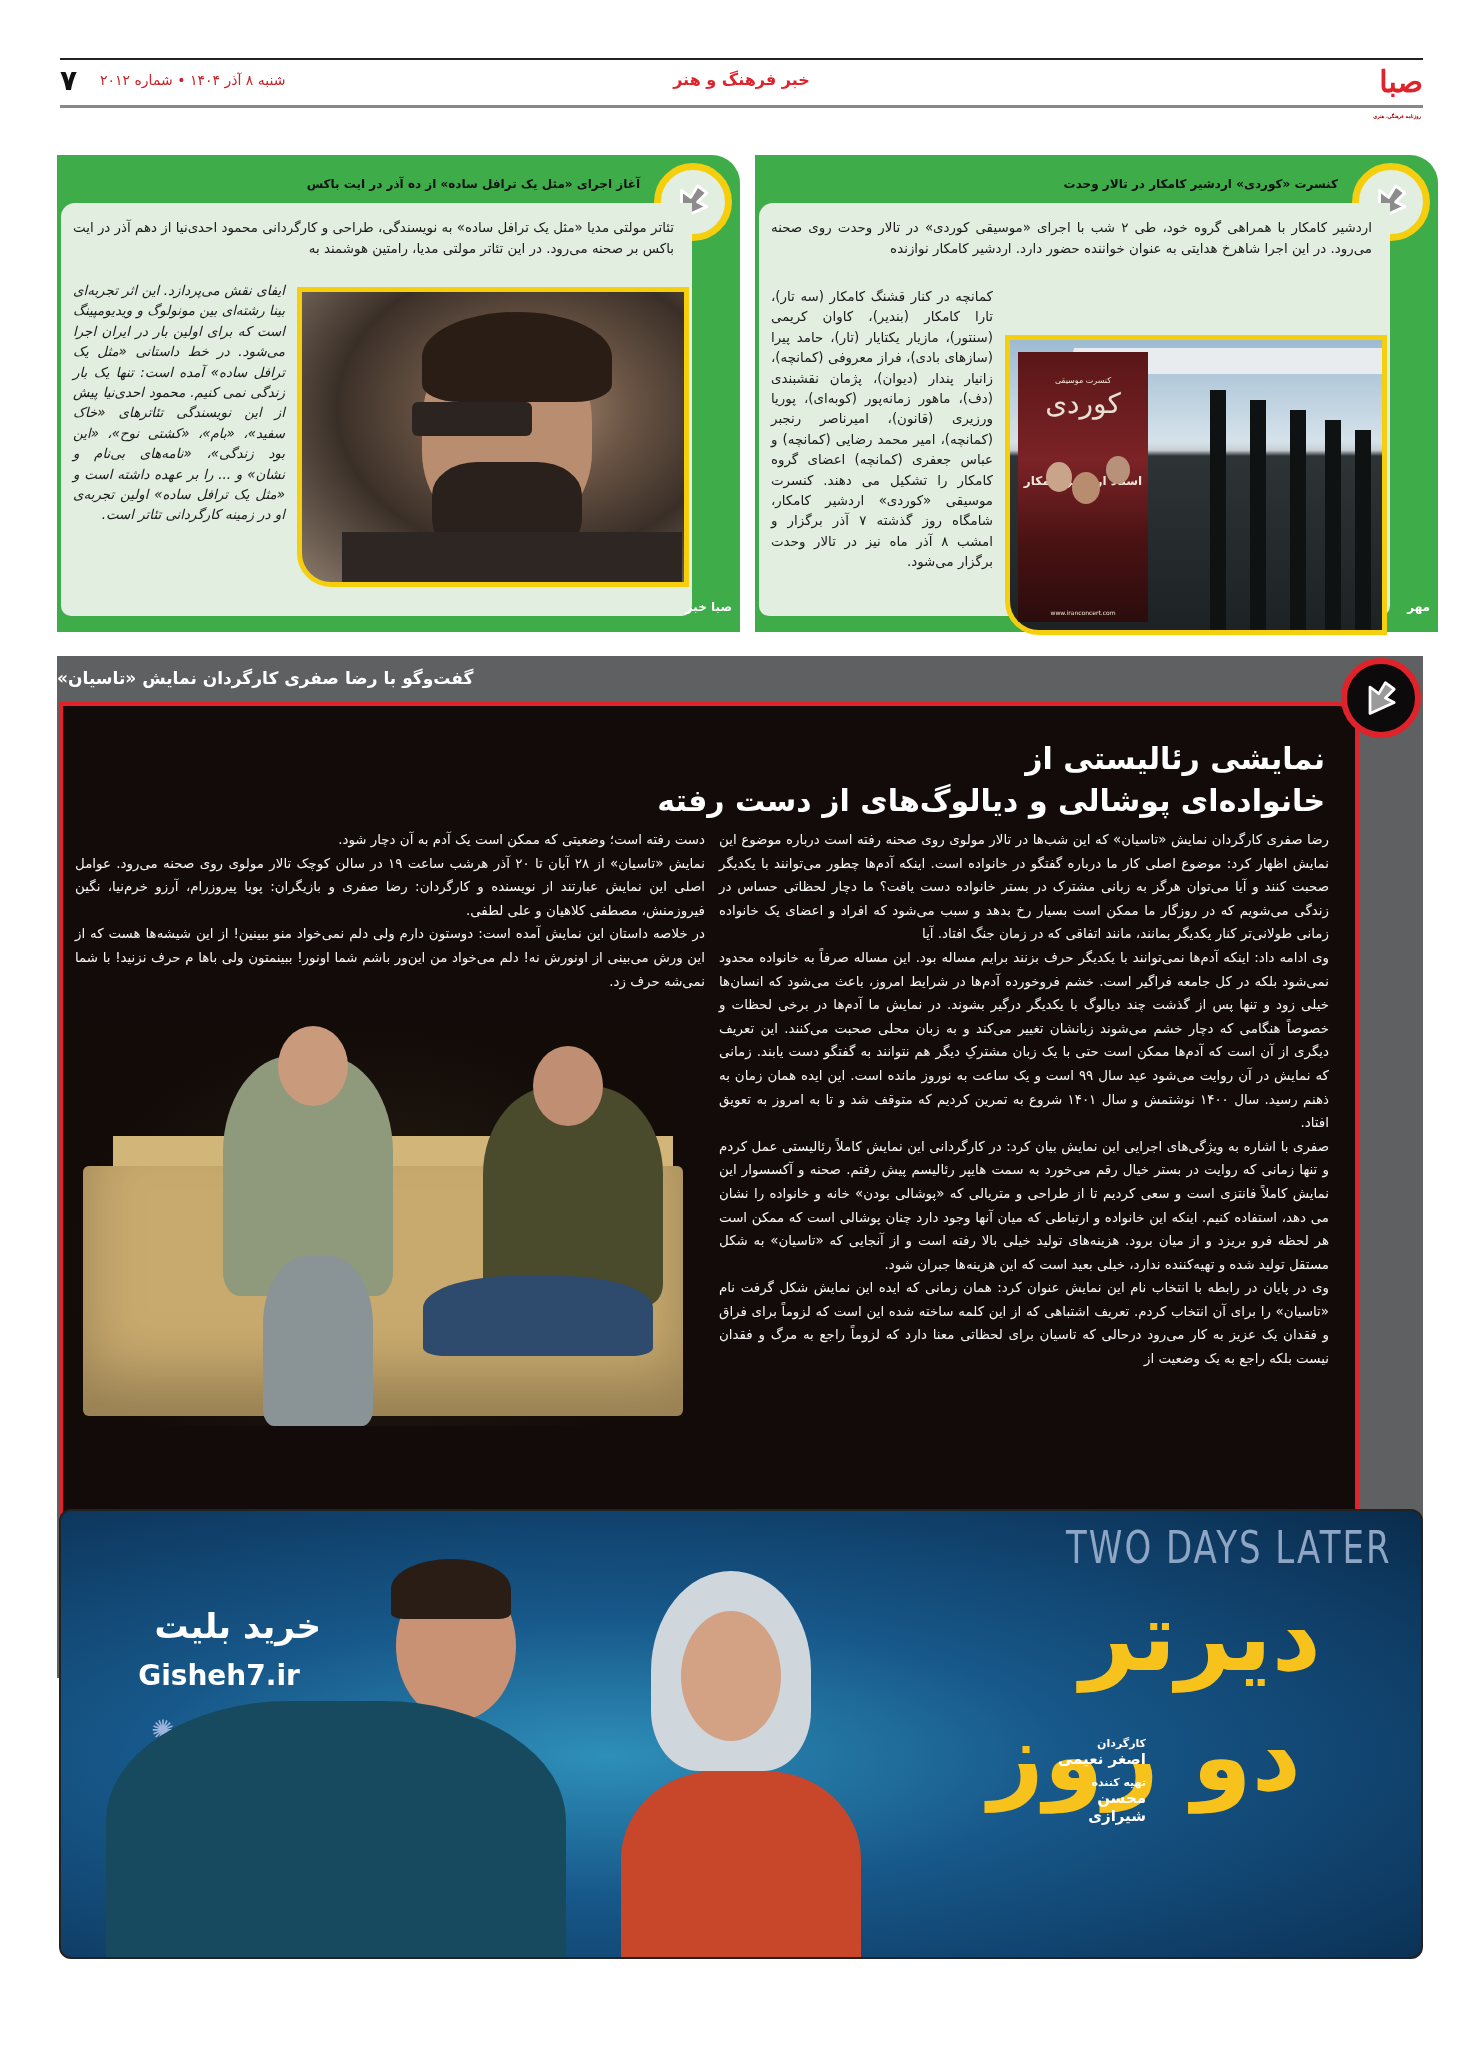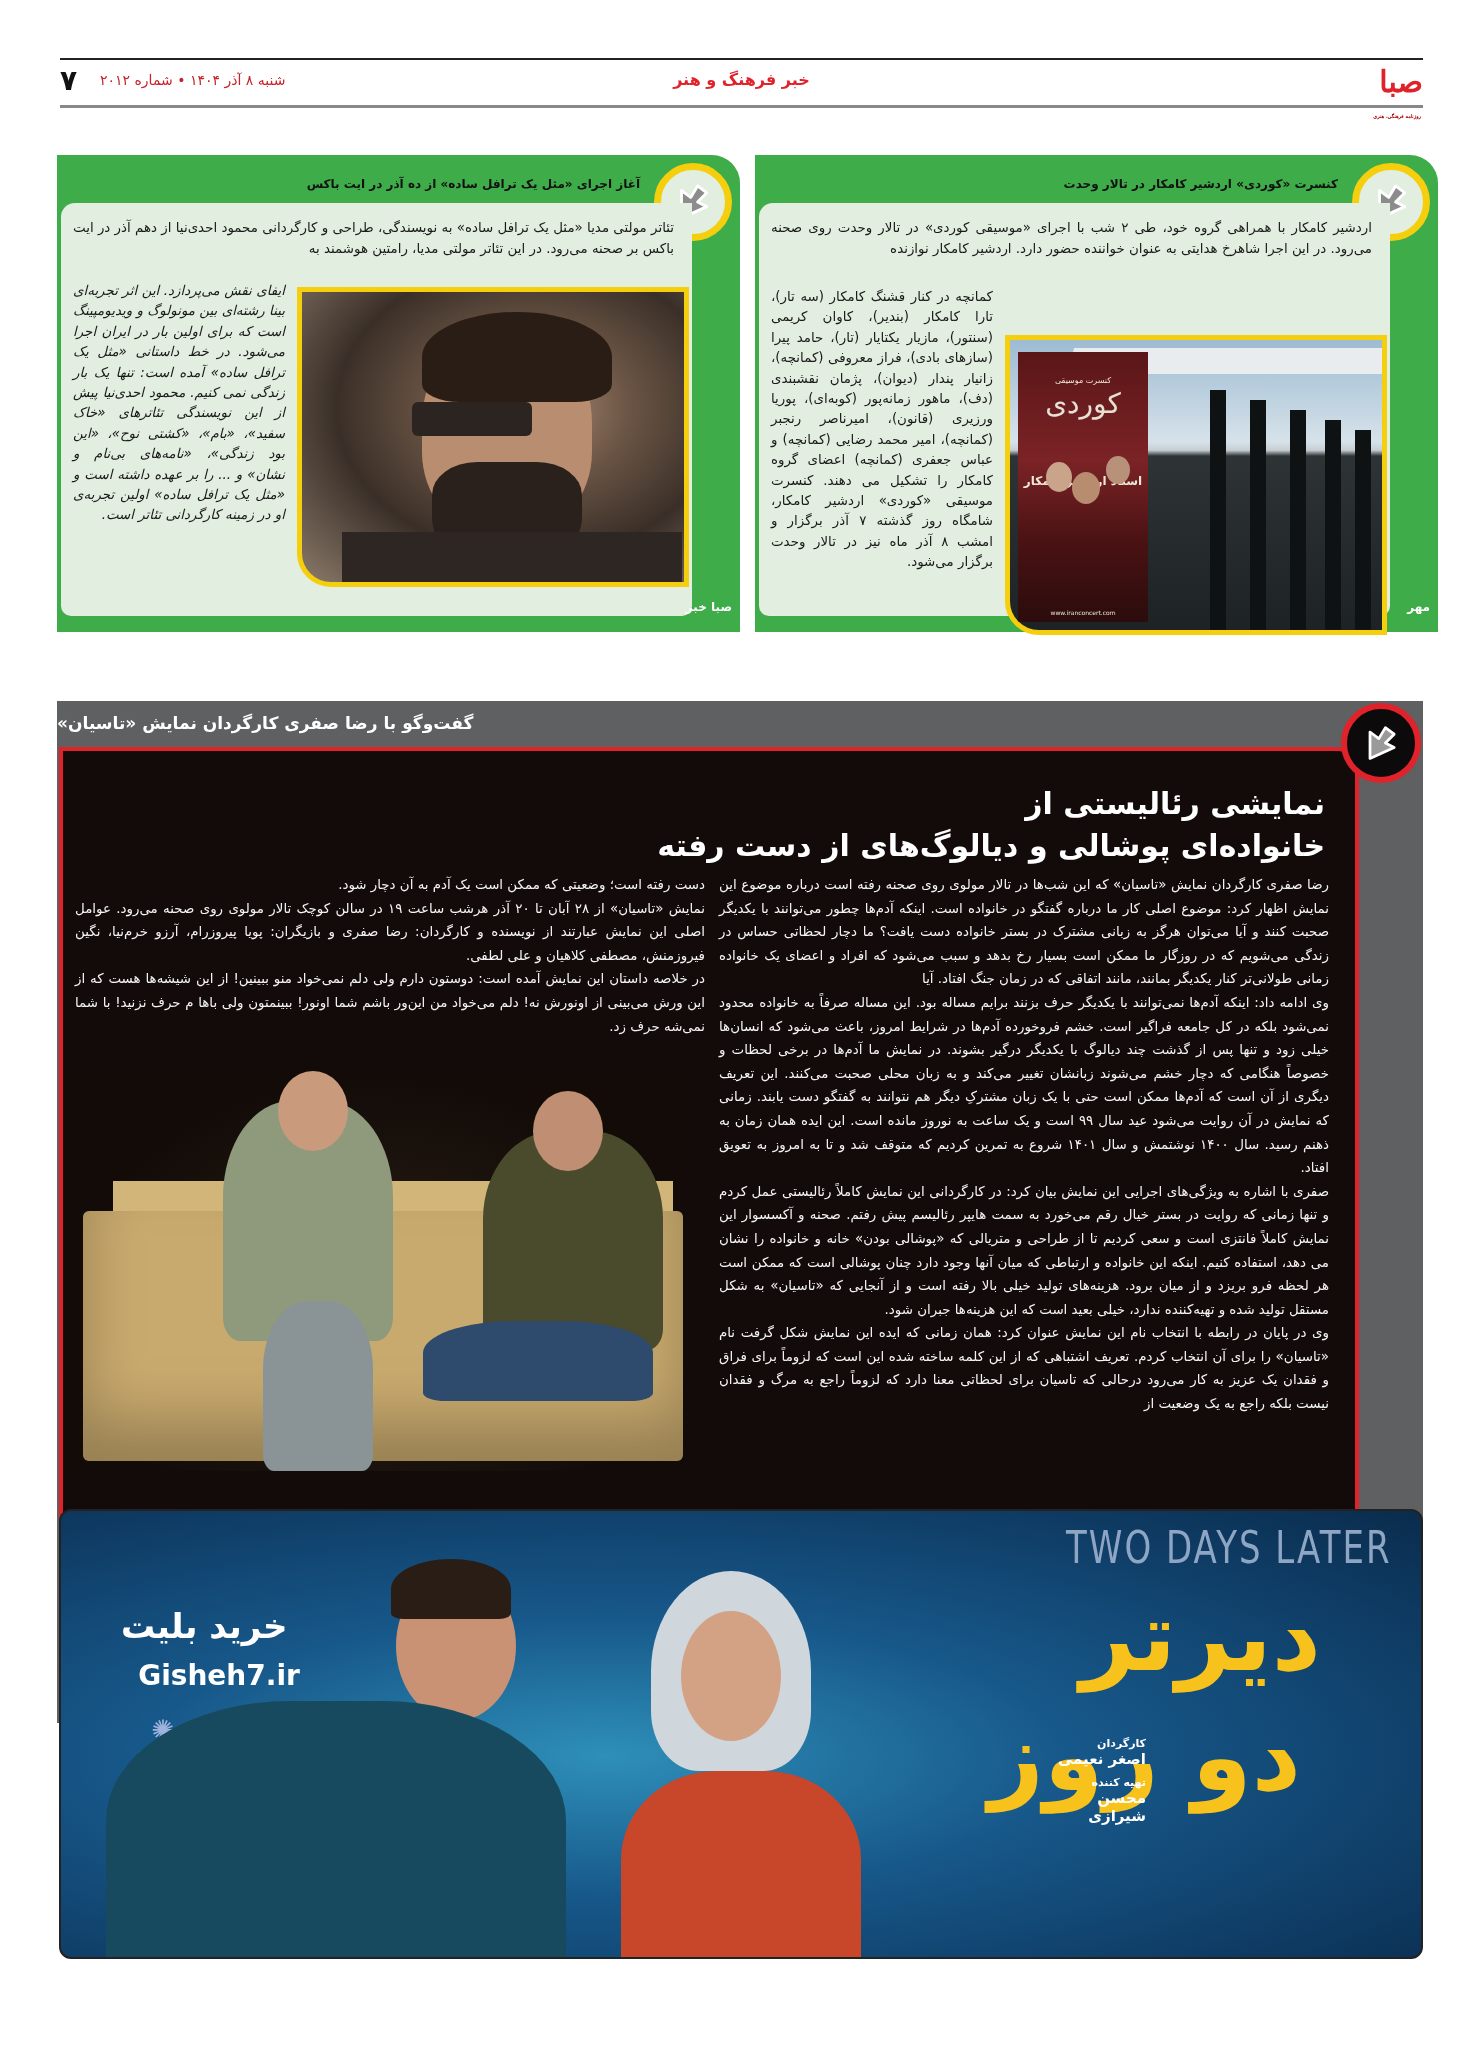--- a/index.html
+++ b/index.html
@@ -50,21 +50,21 @@
   .bld-col { position: absolute; bottom: 0; width: 16px; background: #0f1213; }
   .poster { position: absolute; left: 8px; top: 12px; width: 130px; height: 270px;
     background: linear-gradient(180deg,#5a1617 0%,#7b2326 40%,#4a1213 70%,#2b0c0c 100%);
     color: #f1e7d8; text-align: center; }
   .poster .p-title { font-family: "DejaVu Serif", serif; font-size: 28px; margin-top: 30px; color: #e9e0d4; }
   .poster .p-name { font-size: 12px; margin-top: 88px; font-weight: bold; }
   .poster .p-web { position: absolute; bottom: 6px; left: 0; right: 0; font-size: 6px; }
   .face { position: absolute; border-radius: 50%; }
 
   
-  .iv { position: absolute; left: 57px; top: 656px; width: 1366px; height: 1022px; background: #5f6062; margin-top: 45px; }
+  .iv { position: absolute; left: 57px; top: 656px; width: 1366px; height: 1022px; background: #5f6062; }
   .iv-header { position: absolute; right: 86px; top: 0; height: 44px; left: 0; display: flex; align-items: center;
     justify-content: flex-end; padding-right: 6px; color: #fff; font-weight: bold; font-size: 17px; }
   .iv-badge { position: absolute; right: 2px; top: 2px; width: 80px; height: 80px; border-radius: 50%;
     background: #0c0a0a; border: 6px solid #e0232b; display: flex; align-items: center; justify-content: center; z-index: 2; }
   .iv-badge svg { width: 44px; height: 44px; }
   .iv-dark { position: absolute; left: 2px; right: 64px; top: 46px; bottom: 4px; background: #120b0a;
     border: 4px solid #e0232b; border-radius: 0 22px 10px 6px; overflow: hidden; }
   .iv-headline { position: absolute; right: 30px; top: 32px; text-align: right; color: #fff; font-weight: bold;
     font-size: 30px; line-height: 42px; }
   .iv-col-right { position: absolute; right: 26px; top: 122px; width: 610px; color: #f5f5f5; font-size: 13.4px;
@@ -77,21 +77,21 @@
   .sofa { position: absolute; left: 20px; bottom: 10px; width: 600px; height: 250px; background: #c9aa6e;
     border-radius: 6px; box-shadow: inset 0 -40px 60px rgba(0,0,0,0.25); }
   .sofa-back { position: absolute; left: 50px; bottom: 170px; width: 560px; height: 120px; background: #d2b679; }
   .person { position: absolute; border-radius: 40% 40% 10% 10%; }
   .iv-source { position: absolute; right: 12px; bottom: 14px; color: #fff; font-size: 12px; font-weight: bold; }
 
   
   .ad { position: absolute; left: 59px; top: 1509px; width: 1364px; height: 450px; border-radius: 12px;
     overflow: hidden; border: 2px solid #222;
     background: radial-gradient(ellipse at 40% 55%, #2e8fb8 0%, #17588a 40%, #0e3a62 80%, #0a2c4c 100%); }
-  .ad-buy { position: absolute; left: 60px; top: 95px; width: 200px; text-align: left; color: #fff;
+  .ad-buy { position: absolute; left: 60px; top: 95px; width: 200px; text-align: right; color: #fff;
     font-weight: bold; font-size: 34px; }
   .ad-site { position: absolute; left: 58px; top: 148px; width: 200px; text-align: center; color: #fff;
     font-family: "DejaVu Sans", sans-serif; font-weight: bold; font-size: 28px; direction: ltr; }
   .ad-logo1 { position: absolute; left: 140px; top: 204px; width: 60px; text-align: center; color: #9fb4dc;
     font-weight: bold; font-size: 24px; }
   .ad-logo1 small { display: block; font-size: 7px; font-weight: normal; color: #b6c7e6; }
   .ad-logo2 { position: absolute; left: 74px; top: 204px; width: 56px; height: 50px; color: #9fb4dc; font-size: 7px;
     text-align: center; }
   .ad-logo2 .glyph { font-size: 28px; line-height: 32px; }
   .ad-en { position: absolute; left: 1005px; top: 10px; color: #8ea6c4; font-family: "DejaVu Sans", sans-serif;

